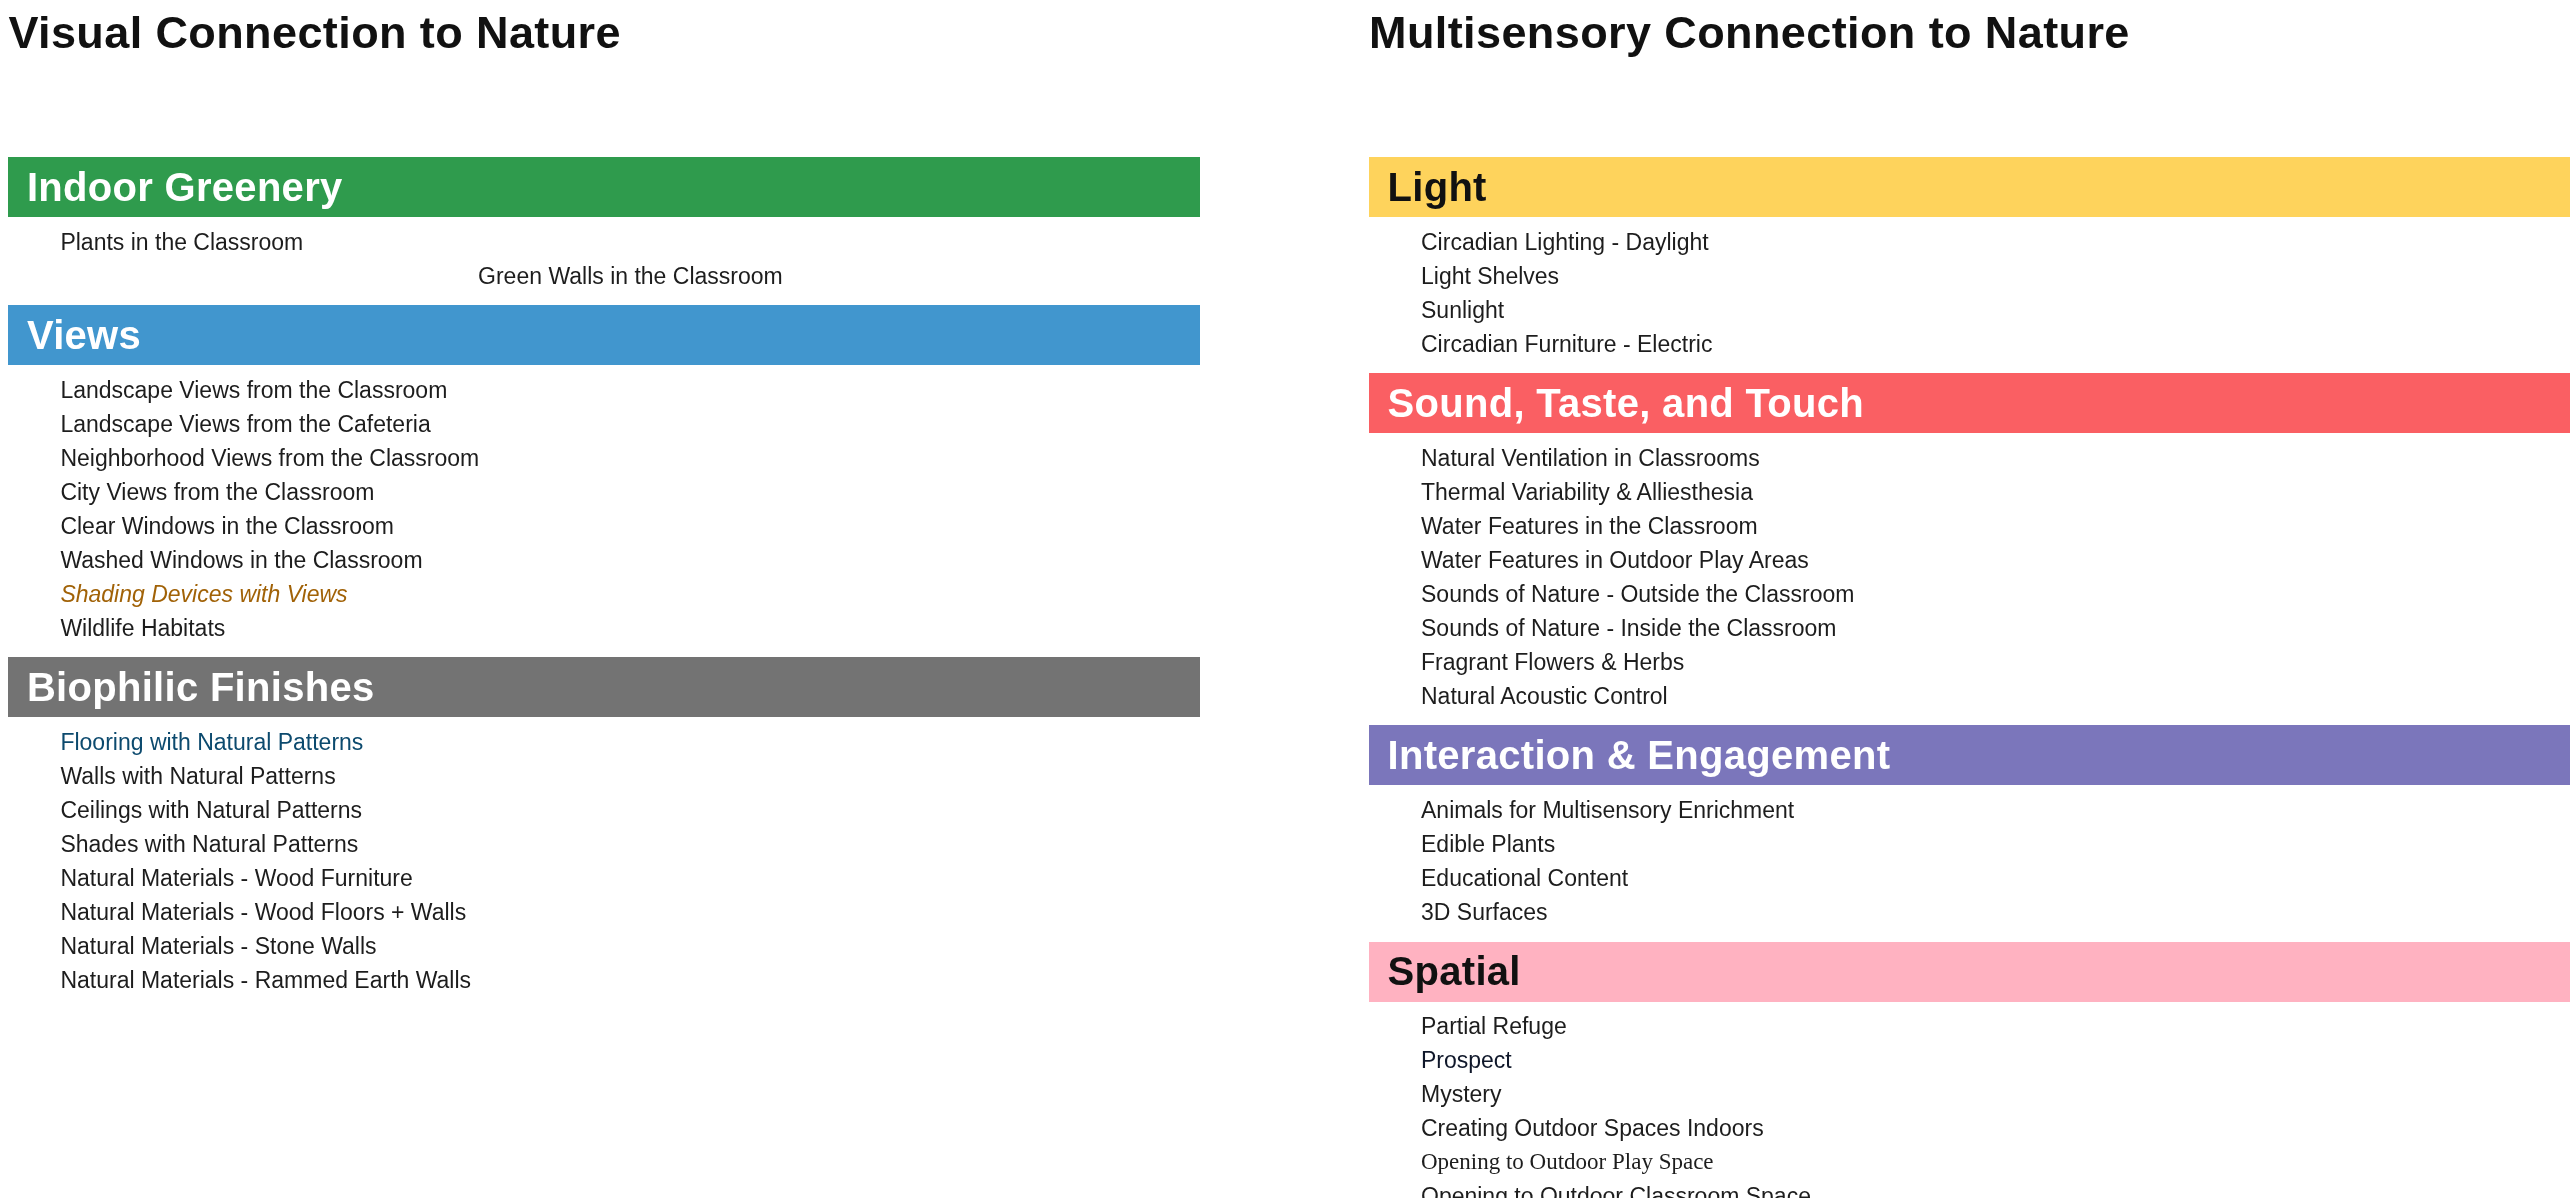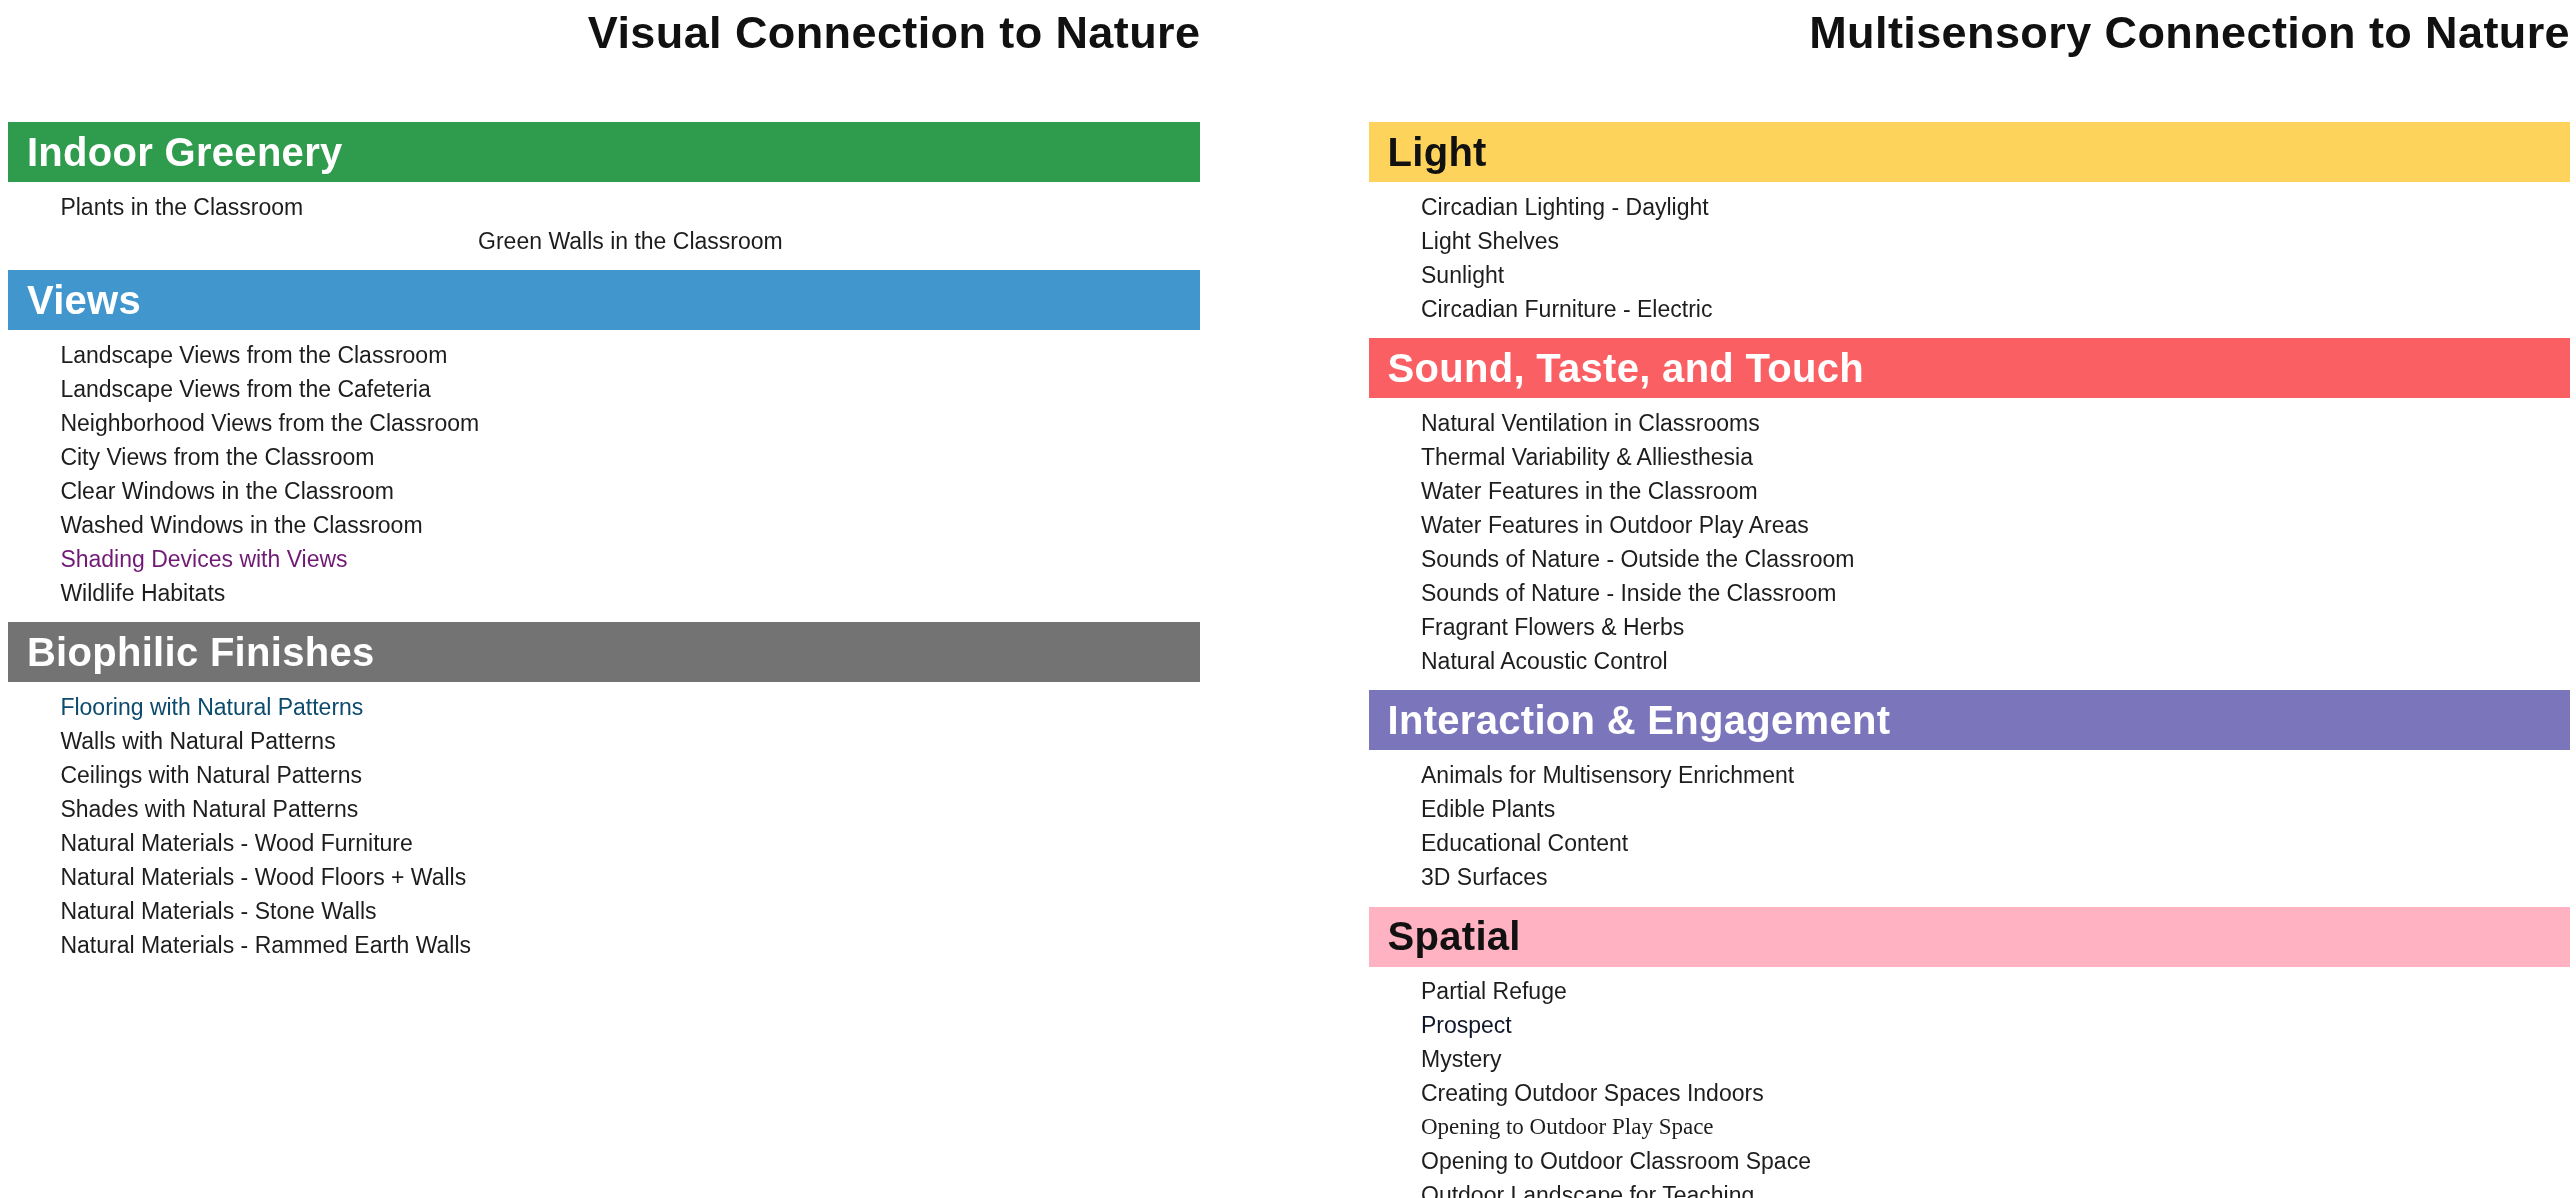--- a/index.html
+++ b/index.html
@@ -16,22 +16,22 @@
     overflow: hidden;
   }
   .column {
     position: absolute;
     top: 0;
   }
   .col-0 { left: 8.4px;   width: 1192px; }
   .col-1 { left: 1369px; width: 1201px; }
   .column-title {
     margin-top: 5px;
-    margin-bottom: 61px;
-    text-align: right;
+    margin-bottom: 96px;
+    text-align: left;
     font-size: 45px;
     font-weight: 600;
     color: #111111;
     letter-spacing: 0.4px;
     line-height: 56px;
     white-space: nowrap;
   }
   .section-bar {
     height: 60px;
     display: flex;
@@ -70,21 +70,21 @@
       </div>
       <div class="section">
         <div class="section-bar" style="background: rgb(65, 150, 206); color: rgb(255, 255, 255);">Views</div>
         <ul class="section-list">
           <li style="color: rgb(29, 29, 29);">Landscape Views from the Classroom</li>
           <li style="color: rgb(29, 29, 29);">Landscape Views from the Cafeteria</li>
           <li style="color: rgb(29, 29, 29);">Neighborhood Views from the Classroom</li>
           <li style="color: rgb(29, 29, 29);">City Views from the Classroom</li>
           <li style="color: rgb(29, 29, 29);">Clear Windows in the Classroom</li>
           <li style="color: rgb(29, 29, 29);">Washed Windows in the Classroom</li>
-          <li style="color: #701a75;">Shading Devices with Views</li>
+          <li style="color: #a16207; font-style: italic;">Shading Devices with Views</li>
           <li style="color: rgb(29, 29, 29);">Wildlife Habitats</li>
         </ul>
       </div>
       <div class="section">
         <div class="section-bar" style="background: #737373; color: rgb(255, 255, 255);">Biophilic Finishes</div>
         <ul class="section-list">
           <li style="color: #0c4a6e;">Flooring with Natural Patterns</li>
           <li style="color: rgb(29, 29, 29);">Walls with Natural Patterns</li>
           <li style="color: rgb(29, 29, 29);">Ceilings with Natural Patterns</li>
           <li style="color: rgb(29, 29, 29);">Shades with Natural Patterns</li>

